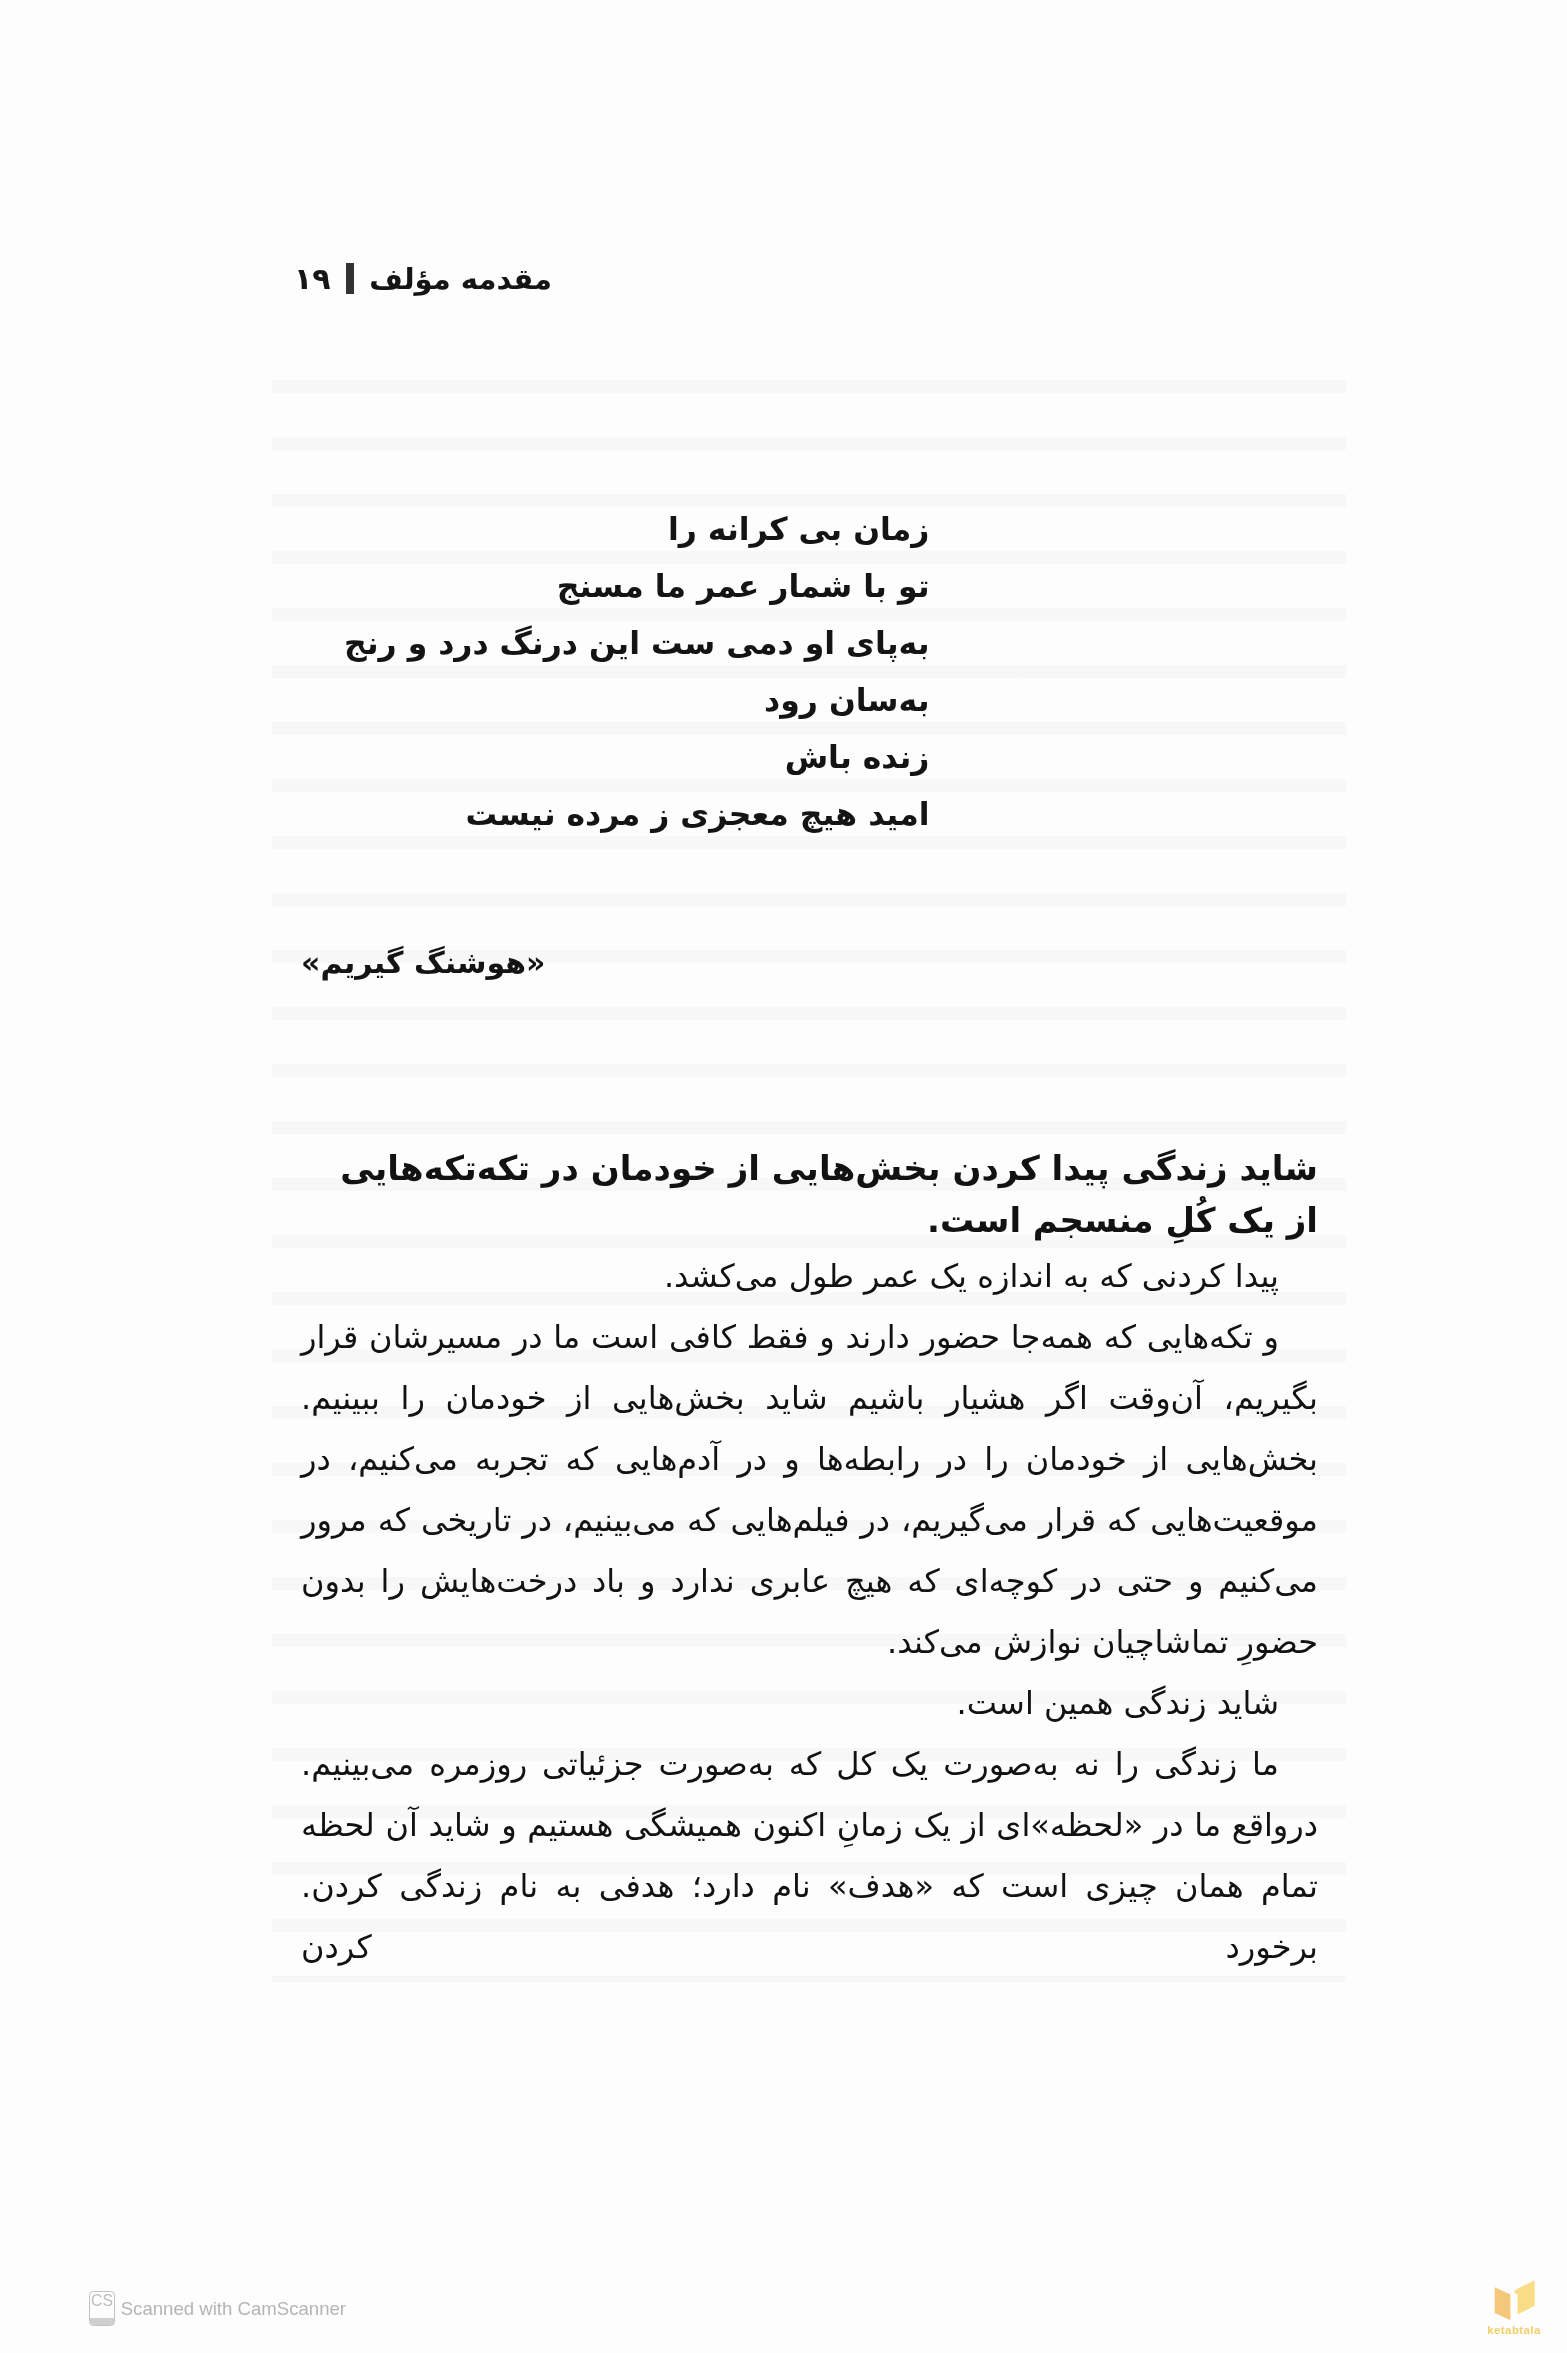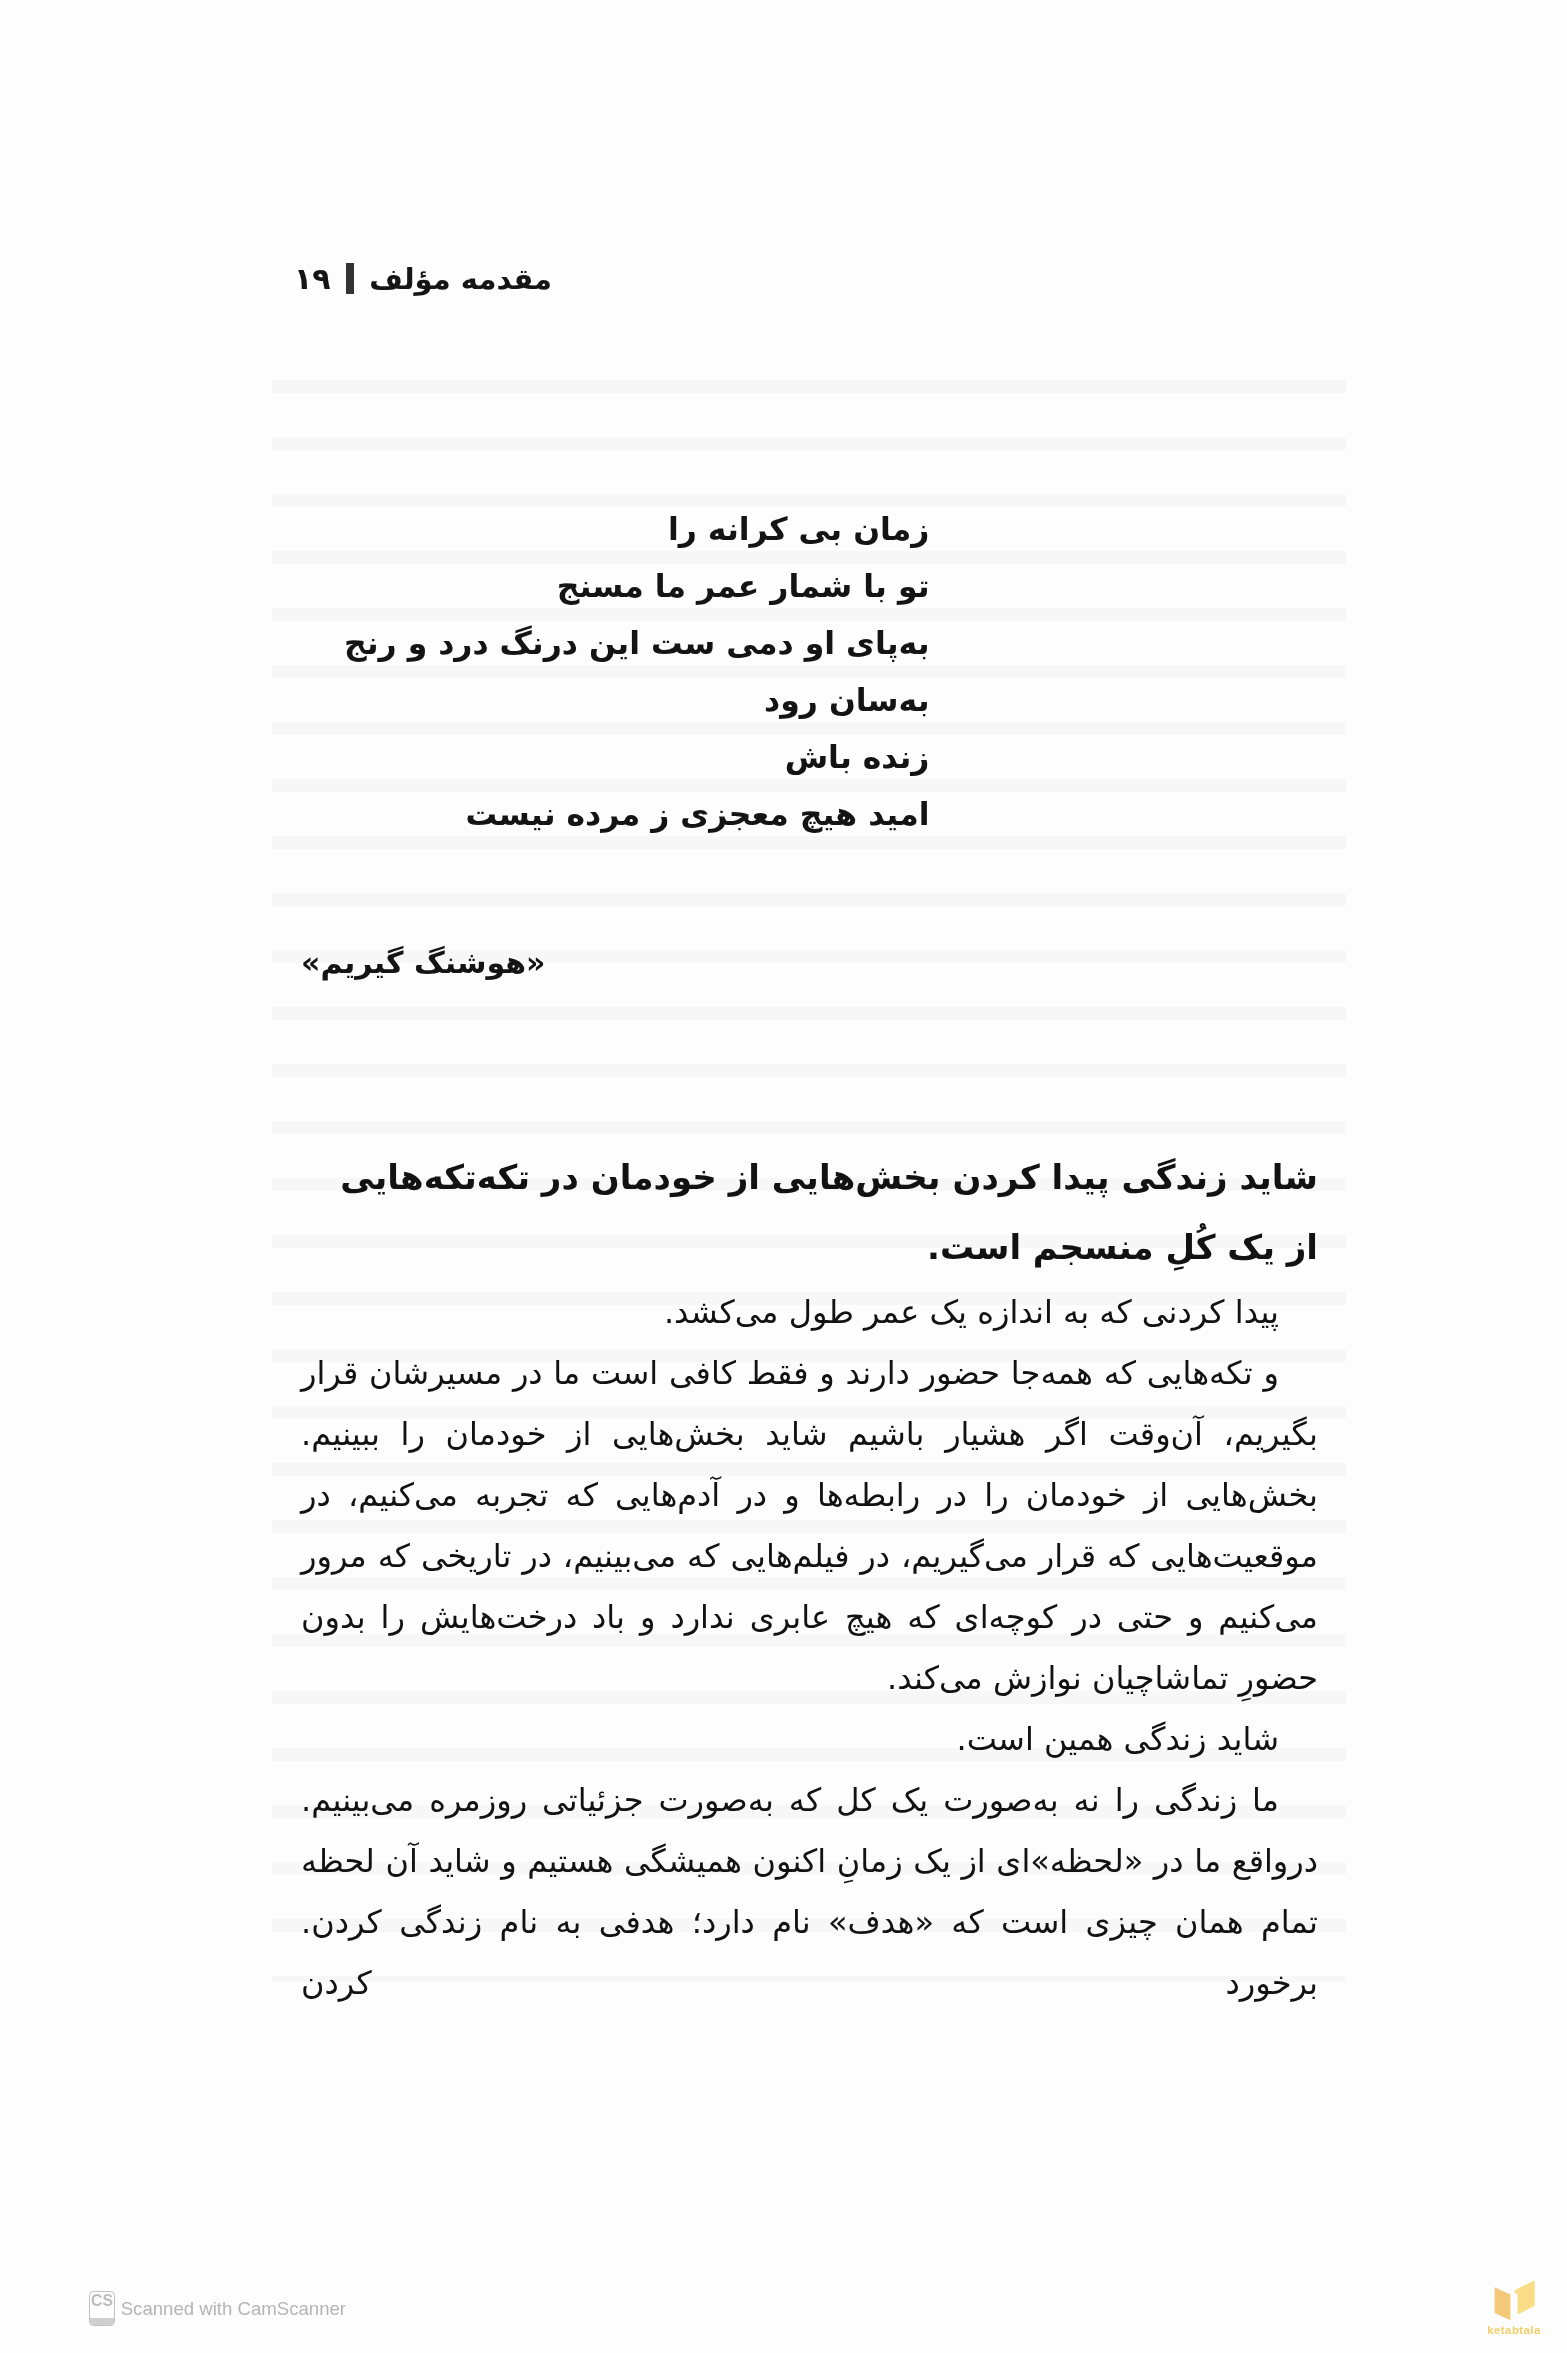--- a/index.html
+++ b/index.html
@@ -33,36 +33,36 @@
     .attribution {
       position: absolute; left: 301px; top: 945px; direction: rtl;
       font-size: 30px; font-weight: bold; color: #141414;
     }
     .content {
       position: absolute; left: 301px; top: 1142px; width: 1017px;
       direction: rtl; text-align: justify; text-align-last: right;
       font-size: 32px; line-height: 61px; color: #121212;
     }
     .lead {
-      font-weight: bold; font-size: 34px; line-height: 70px; margin: 0 0 0 0;
+      font-weight: bold; font-size: 34px; line-height: 52px; margin: 0 0 0 0;
       text-align: right;
     }
     .para { margin: 0; }
     .para.indent { text-indent: 39px; }
     .para.justify-last { text-align-last: justify; }
 
     .watermark {
       position: absolute; left: 89px; top: 2291px;
       display: flex; align-items: center; gap: 5.7px;
       color: #b5b5b5; font-family: "Liberation Sans", sans-serif; font-size: 18.6px;
     }
     .cs-badge {
       width: 24px; height: 33px; border: 1.4px solid #c2c2c2; border-radius: 4.3px;
       display: flex; align-items: flex-start; justify-content: center;
-      font-weight: bold; font-size: 15.7px; color: #bdbdbd; position: relative; overflow: hidden;
+      font-weight: normal; font-size: 15.7px; color: #bdbdbd; position: relative; overflow: hidden;
     }
     .cs-badge::after {
       content: ""; position: absolute; left: 0; bottom: 0; width: 100%; height: 7.2px; background: #cfcfcf;
     }
     .logo {
       position: absolute; left: 1471px; top: 2273px; width: 86px; height: 79px;
       display: flex; flex-direction: column; align-items: center;
     }
     .logo svg { display: block; }
     .logo .brand { font-family: "Liberation Sans", sans-serif; font-size: 11.5px; color: #f0cf6a; font-weight: bold; letter-spacing: 0.4px; margin-top: 1.4px; }

